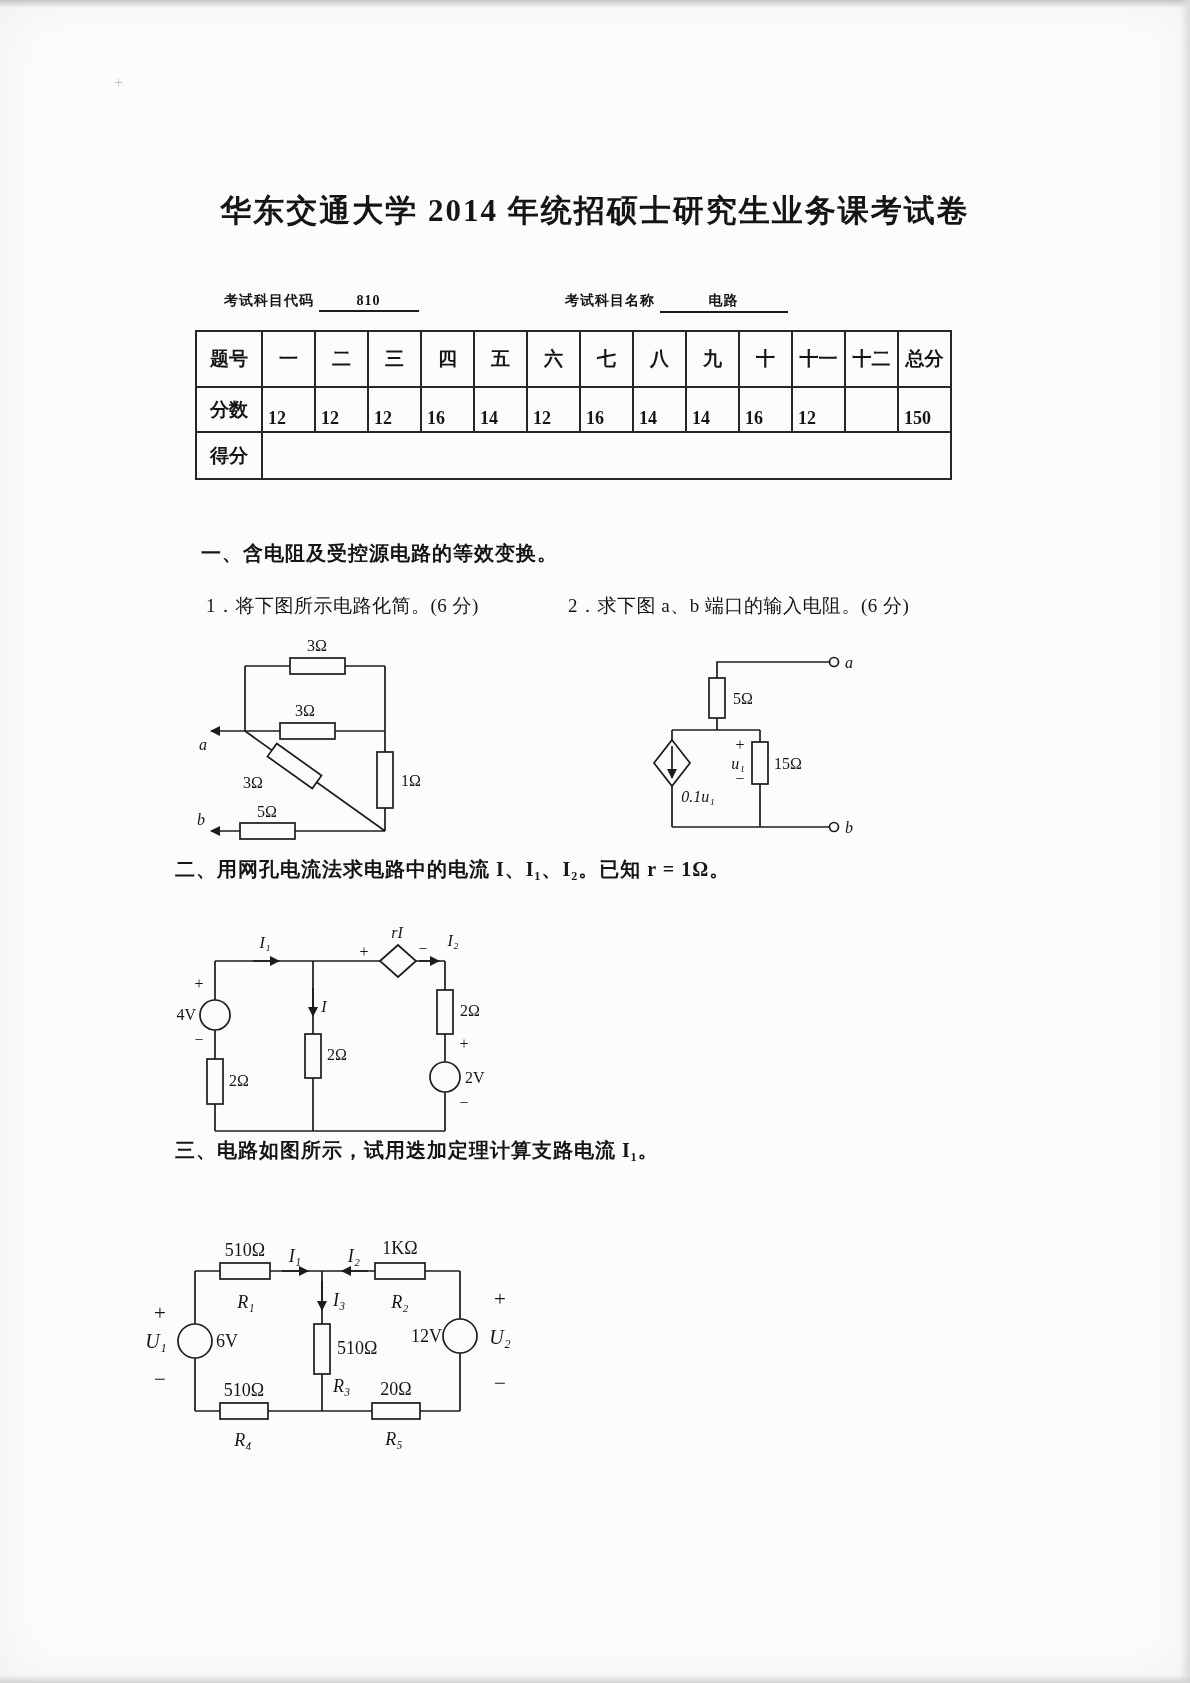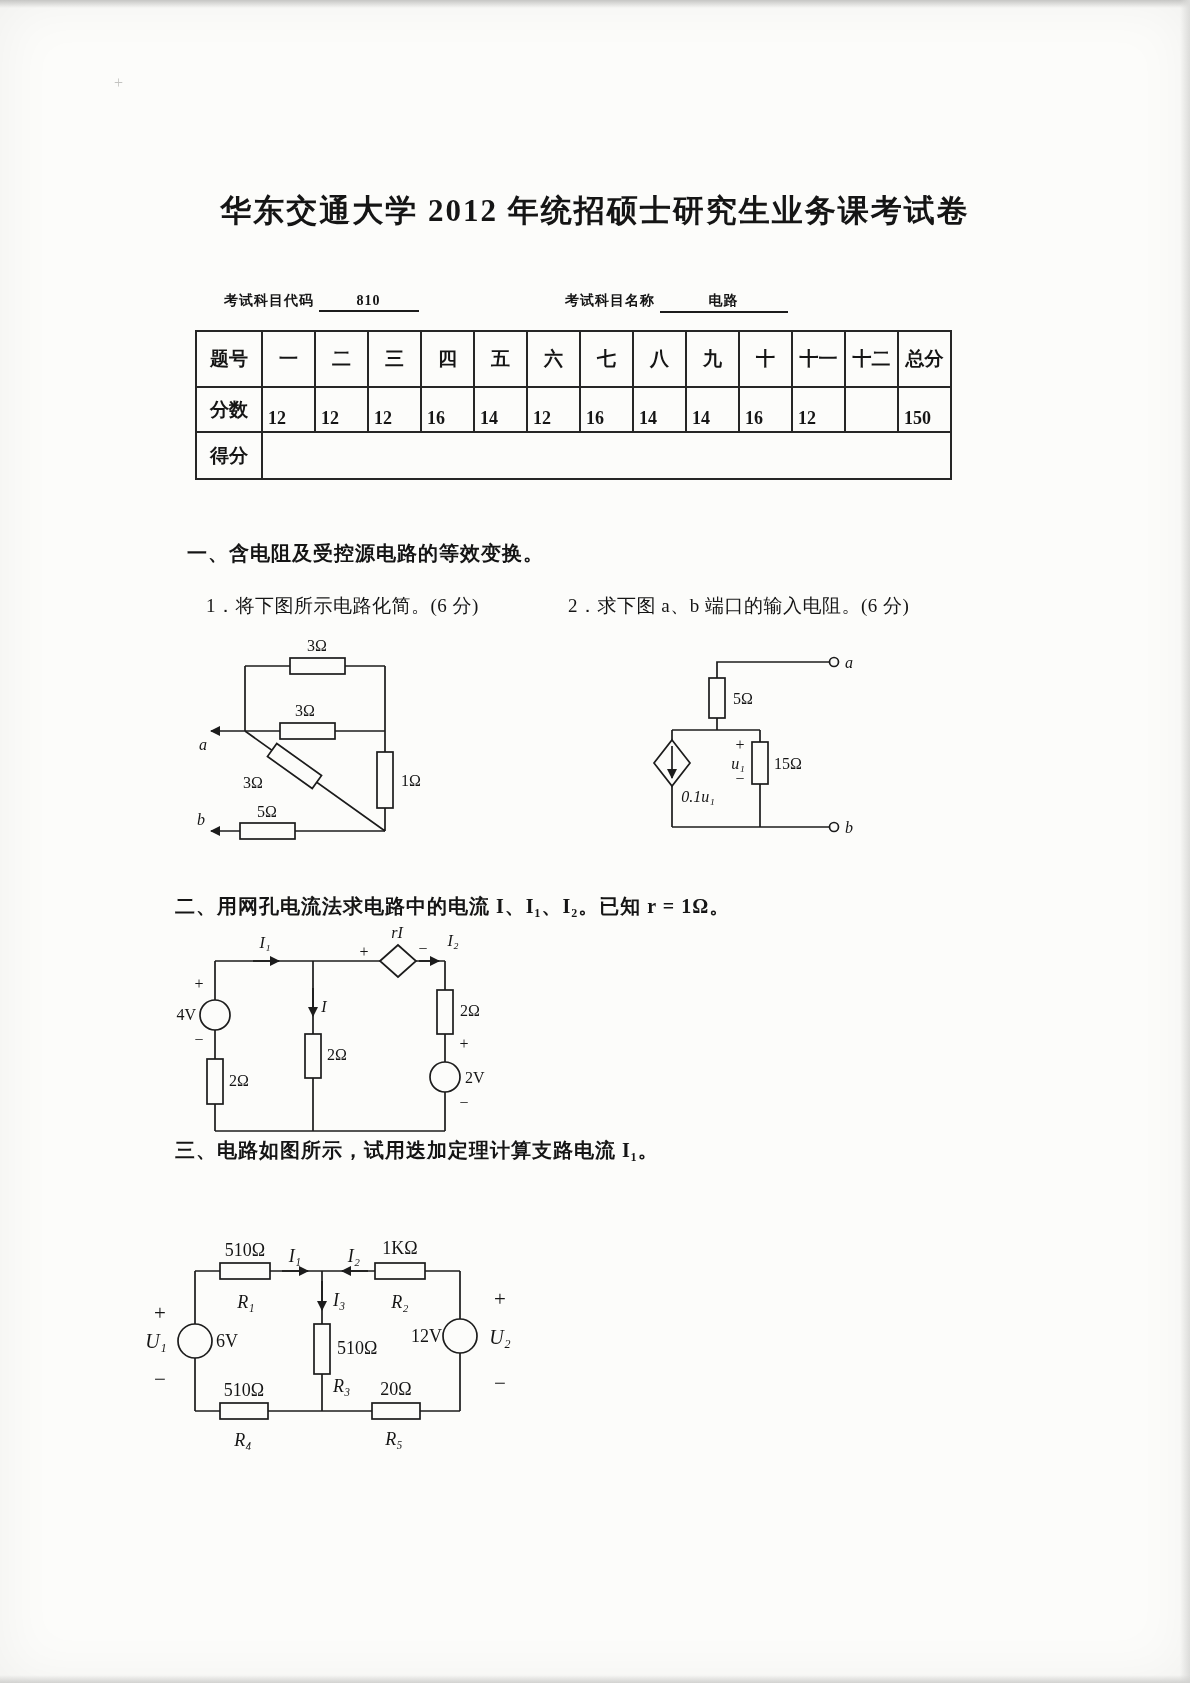--- a/index.html
+++ b/index.html
@@ -18,22 +18,22 @@
   .name-label{margin-left:142px;}
   .score-table{position:absolute;left:195px;top:330px;border-collapse:collapse;}
   .score-table td{border:2px solid #262626;text-align:center;font-size:19px;font-weight:bold;padding:0;}
   .score-table tr.qrow{height:56px;}
   .score-table tr.srow{height:45px;}
   .score-table tr.orow{height:47px;}
   .score-table td.score-val{text-align:left;vertical-align:bottom;padding:0 0 2px 5px;font-size:18px;}
   .notice{position:absolute;left:0;top:486px;width:1176px;text-align:center;font-size:24px;font-weight:bold;letter-spacing:3px;}
   .notice .u{border-bottom:3px solid #141414;padding-bottom:2px;}
   .heading{position:absolute;font-weight:bold;font-size:20px;letter-spacing:1px;white-space:nowrap;}
-  .h-one{left:187px;top:540px;}
-  .h-two{left:175px;top:893px;}
+  .h-one{left:201px;top:540px;}
+  .h-two{left:175px;top:856px;}
   .h-three{left:175px;top:1137px;}
   .subq{position:absolute;top:593px;font-size:19px;letter-spacing:0.5px;white-space:nowrap;}
   .subq1{left:206px;}
   .subq2{left:568px;}
   .circuit{position:absolute;}
   .c1{left:185px;top:636px;}
   .c2{left:612px;top:642px;}
   .c3{left:175px;top:926px;}
   .c4{left:140px;top:1226px;}
   .wire{stroke:#1c1c1c;stroke-width:1.7;fill:none;}
@@ -46,21 +46,21 @@
 </style>
 </head>
 <body>
 
 <div class="page">
   <div class="edge-top"></div>
   <div class="edge-right"></div>
   <div class="edge-bottom"></div>
   <div class="artifact">+</div>
 
-  <h1 class="title">华东交通大学 2012 年统招硕士研究生业务课考试卷</h1>
+  <h1 class="title">华东交通大学 2014 年统招硕士研究生业务课考试卷</h1>
 
   <div class="subject-row">
     <span>考试科目代码</span>
     <span class="subject-underline code-ul">810</span>
     <span class="name-label">考试科目名称</span>
     <span class="subject-underline name-ul">电路</span>
   </div>
 
   <table class="score-table">
     <colgroup>

